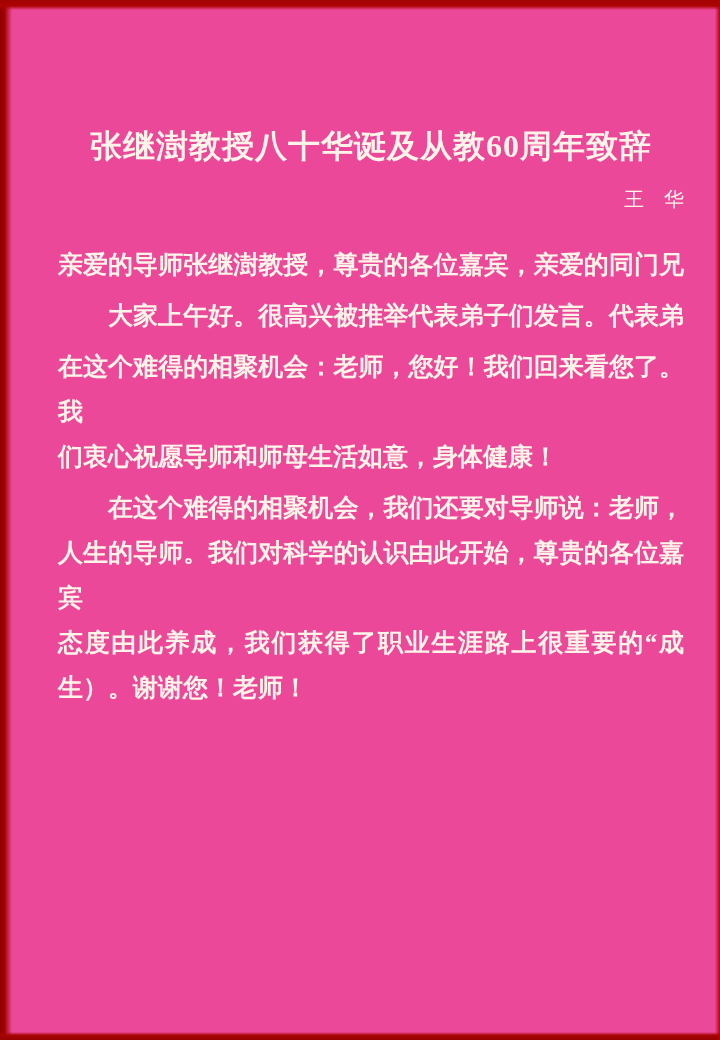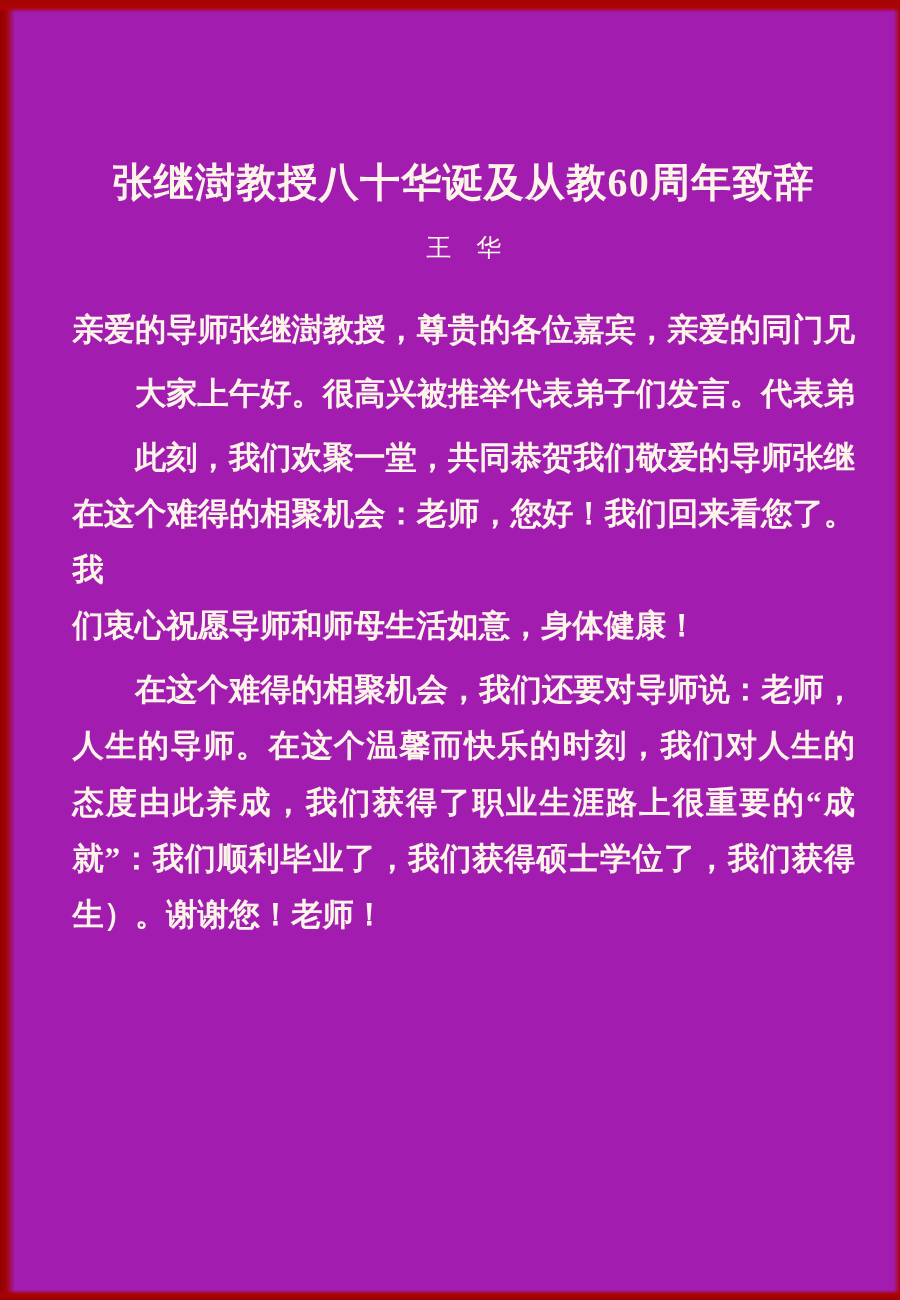--- a/index.html
+++ b/index.html
@@ -9,21 +9,21 @@
   body {
     width: 720px;
     height: 1040px;
     overflow: hidden;
     font-family: "Liberation Serif", "DejaVu Serif", serif;
   }
   .page {
     position: relative;
     width: 720px;
     height: 1040px;
-    background: #a21caf;
+    background: #ec4899;
   }
   
   .edge-left {
     position: absolute; left: 0; top: 0; bottom: 0; width: 12px;
     background: linear-gradient(to right, #8f0101 0%, #a30303 40%, rgba(196,7,7,0) 100%);
   }
   .edge-top {
     position: absolute; left: 0; top: 0; right: 0; height: 10px;
     background: linear-gradient(to bottom, #a30303 0%, #ad0404 60%, rgba(196,7,7,0) 100%);
   }
@@ -49,21 +49,21 @@
     font-weight: bold;
     text-align: center;
     letter-spacing: 1px;
     white-space: nowrap;
   }
   .author {
     margin-top: 20px;
     font-size: 20px;
     line-height: 26px;
     font-weight: normal;
-    text-align: center;
+    text-align: right;
   }
   .body-text {
     margin-top: 30px;
     font-size: 25px;
     line-height: 45px;
   }
   .paragraph {
     margin: 6px 0 0 0;
     font-weight: bold;
   }
@@ -94,26 +94,24 @@
     <h1 class="title">张继澍教授八十华诞及从教60周年致辞</h1>
     <div class="author">王　华</div>
     <div class="body-text">
         <div class="paragraph">
           <div class="line">亲爱的导师张继澍教授，尊贵的各位嘉宾，亲爱的同门兄</div>
         </div>
         <div class="paragraph">
           <div class="line indent">大家上午好。很高兴被推举代表弟子们发言。代表弟</div>
         </div>
         <div class="paragraph">
-          <div class="line indent">此刻，我们欢聚一堂，共同恭贺我们敬爱的导师张继</div>
           <div class="line">在这个难得的相聚机会：老师，您好！我们回来看您了。我</div>
           <div class="line last">们衷心祝愿导师和师母生活如意，身体健康！</div>
         </div>
         <div class="paragraph">
           <div class="line indent">在这个难得的相聚机会，我们还要对导师说：老师，</div>
-          <div class="line">人生的导师。在这个温馨而快乐的时刻，我们对人生的</div>
+          <div class="line">人生的导师。我们对科学的认识由此开始，尊贵的各位嘉宾</div>
           <div class="line">态度由此养成，我们获得了职业生涯路上很重要的“成</div>
-          <div class="line">就”：我们顺利毕业了，我们获得硕士学位了，我们获得</div>
           <div class="line last">生）。谢谢您！老师！</div>
         </div>
       </div>
   </div>
 </div>
 
 </body></html>

